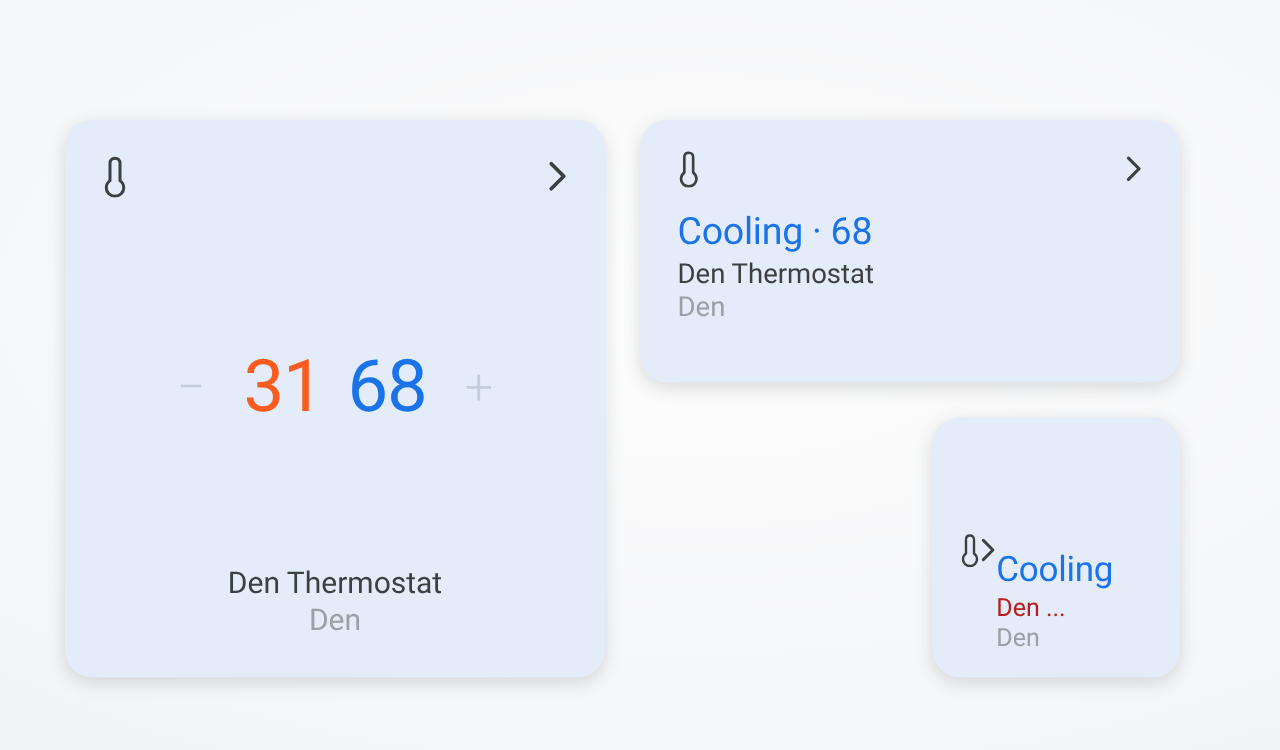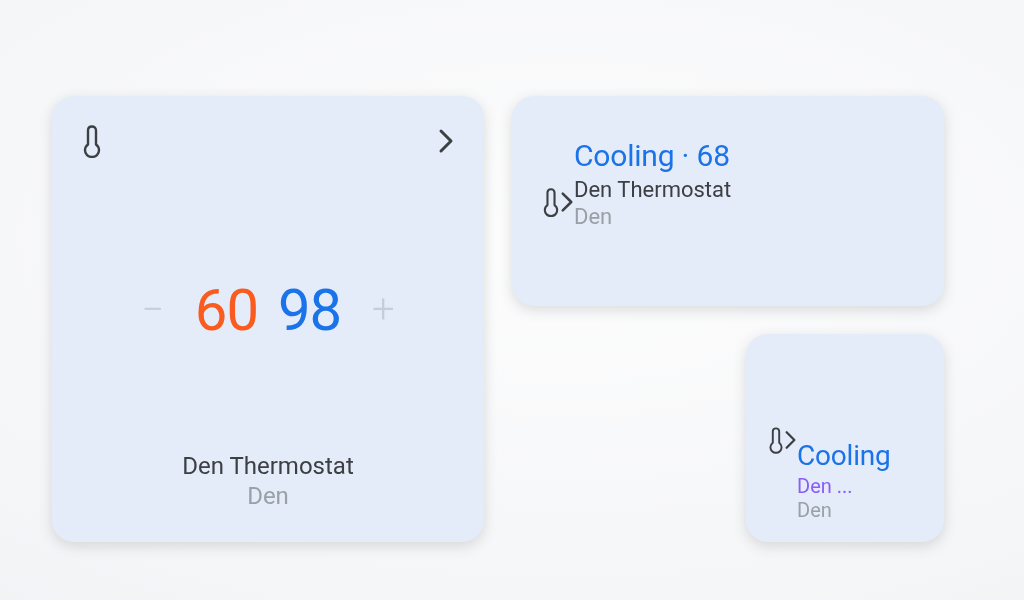--- a/index.html
+++ b/index.html
@@ -82,21 +82,21 @@
   }
 
   
   .card-medium {
     left: 512px;
     top: 96px;
     width: 432px;
     height: 210px;
     padding: 24px 30px 22px 30px;
     display: flex;
-    flex-direction: row;
+    flex-direction: column;
   }
   .card-medium .header-row {
     display: flex;
     justify-content: space-between;
     align-items: center;
   }
   .card-medium .body {
     margin-top: 18px;
   }
   .status-line {
@@ -137,21 +137,21 @@
     margin-top: auto;
     padding-bottom: 2px;
   }
   .card-small .status-line {
     font-size: 28px;
     color: #1a73e8;
     font-weight: 400;
   }
   .card-small .device-name {
     font-size: 20px;
-    color: #8b5cf6;
+    color: #b91c1c;
     font-weight: 400;
     margin-top: 2px;
     white-space: nowrap;
     overflow: hidden;
   }
   .card-small .room-name {
     font-size: 20px;
     color: #9aa0a6;
     font-weight: 400;
     margin-top: 0;
@@ -171,22 +171,22 @@
     </span>
     <span class="chevron">
       <svg width="16" height="26" viewBox="0 0 16 26" fill="none">
         <path d="M3 3 L13 13 L3 23" stroke="#3c4043" stroke-width="3" fill="none" stroke-linecap="round" stroke-linejoin="round"></path>
       </svg>
     </span>
   </div>
 
   <div class="temps-row">
     <span class="stepper">−</span>
-    <span class="temp-heat">60</span>
-    <span class="temp-cool">98</span>
+    <span class="temp-heat">31</span>
+    <span class="temp-cool">68</span>
     <span class="stepper">+</span>
   </div>
 
   <div class="footer">
     <div class="device-name">Den Thermostat</div>
     <div class="room-name">Den</div>
   </div>
 </div>
 
 <div class="card card-medium">

